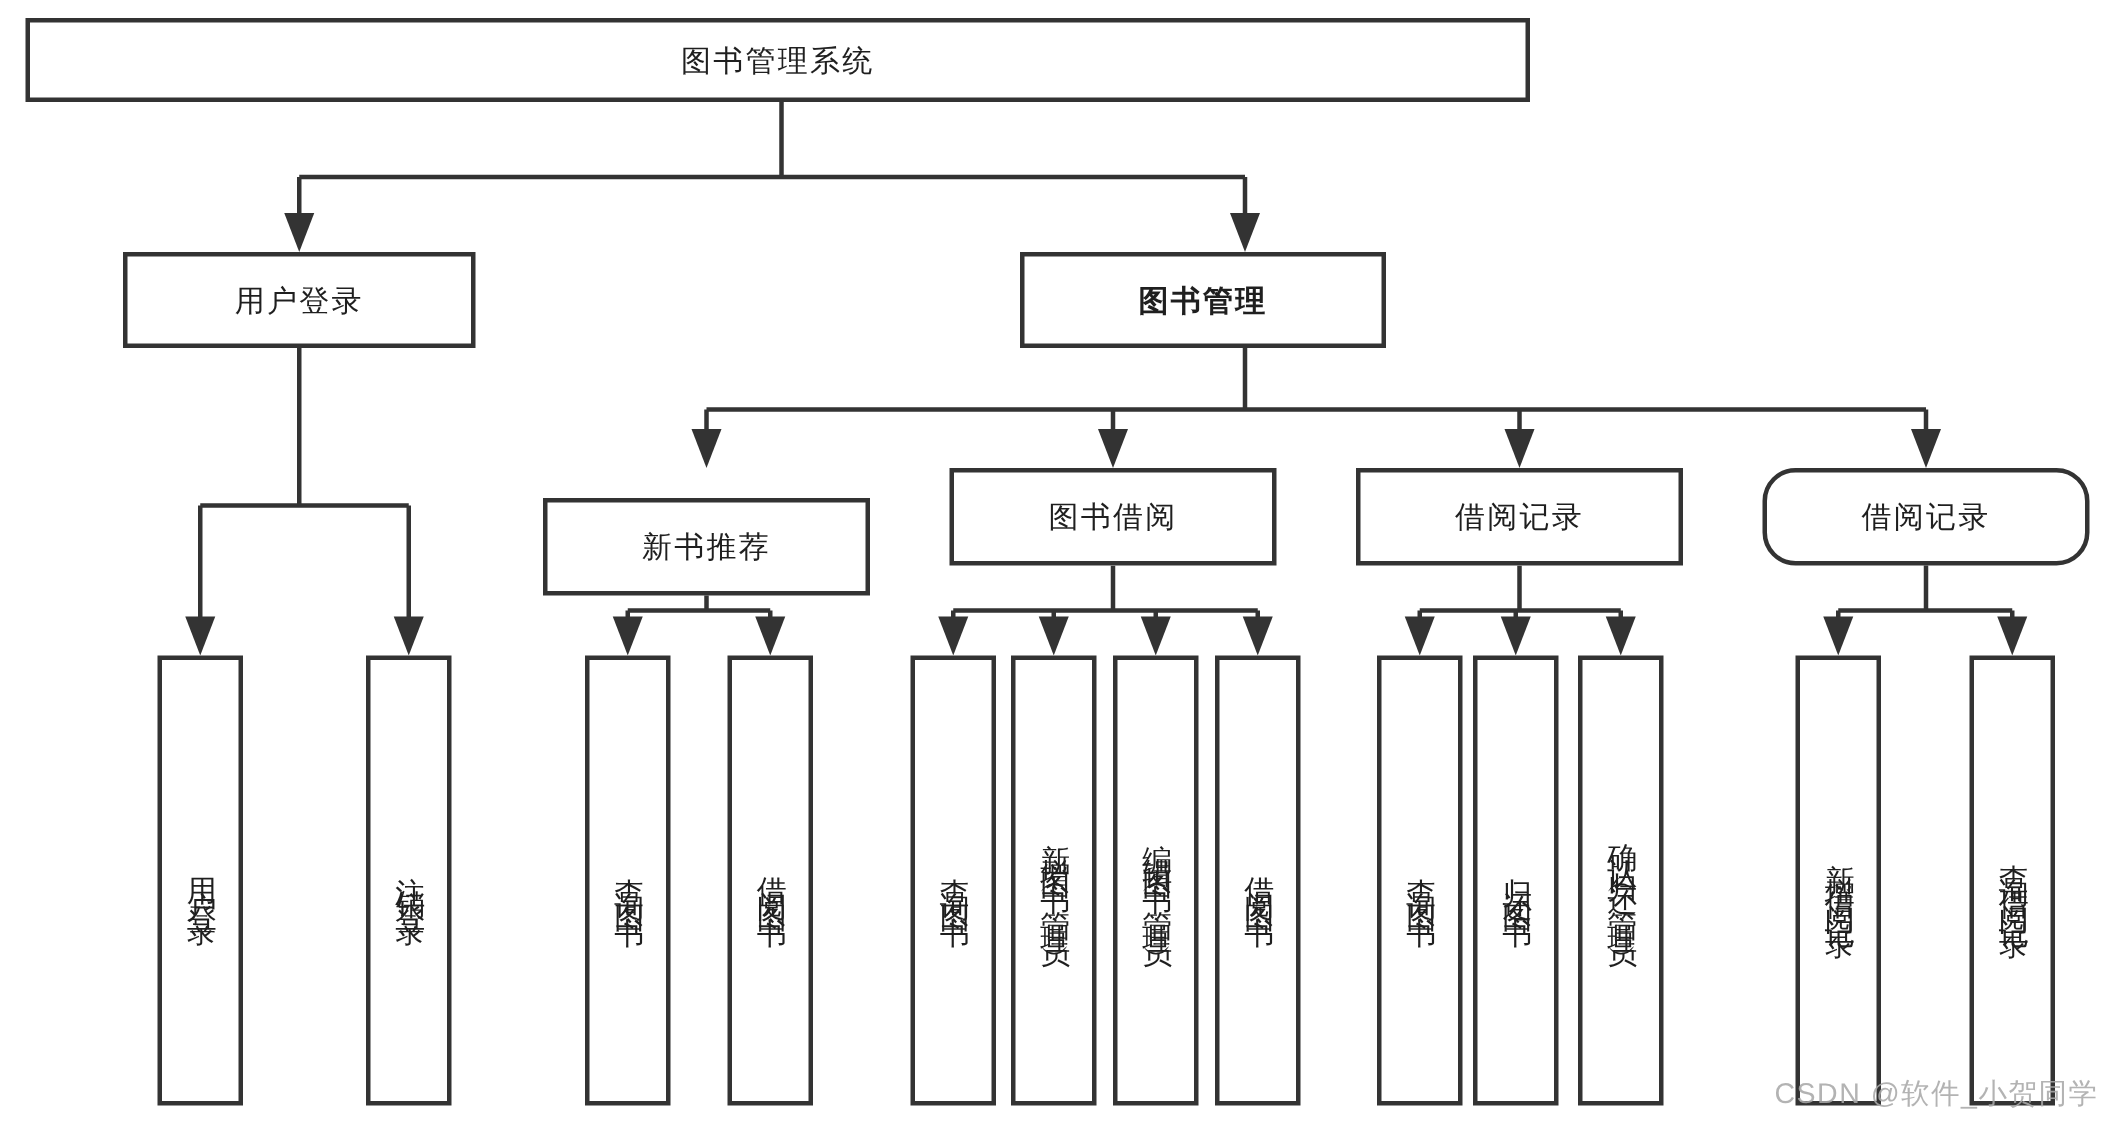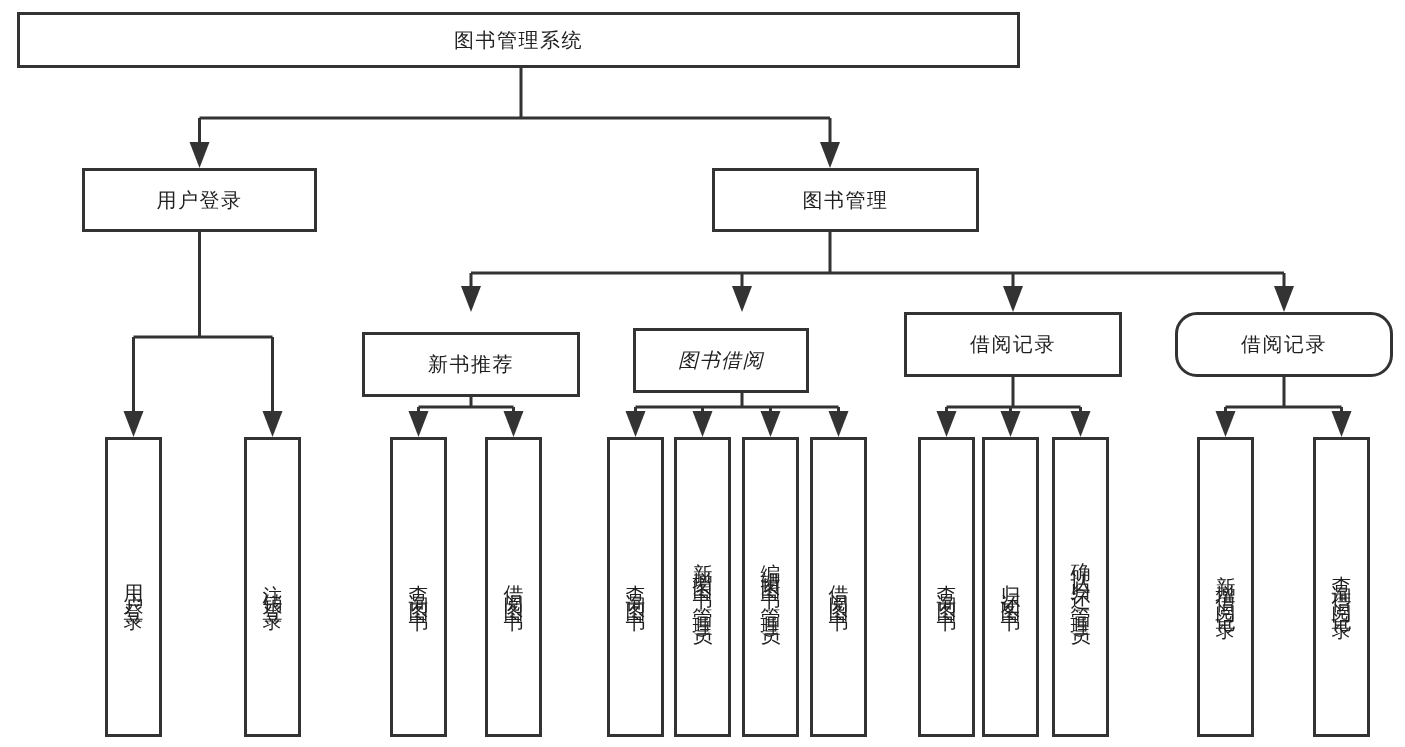--- a/index.html
+++ b/index.html
@@ -70,35 +70,36 @@
       <polygon points="1000.5,411 1020.5,411 1010.5,437"></polygon>
       <polygon points="1070.5,411 1090.5,411 1080.5,437"></polygon>
       <polygon points="1215.5,411 1235.5,411 1225.5,437"></polygon>
       <polygon points="1331.5,411 1351.5,411 1341.5,437"></polygon>
     </g>
   </svg>
 
   <div class="box" style="left:17px; top:12px; width:1003px; height:56px;">图书管理系统</div>
 
   <div class="box" style="left:82px; top:168px; width:235px; height:64px;">用户登录</div>
-  <div class="box" style="left:712px; top:168px; width:267px; height:64px;">图书管理</div>
+  <div class="box" style="left:680px; top:168px; width:244px; height:64px;font-weight:bold;">图书管理</div>
 
   <div class="box" style="left:362px; top:312px; width:218px; height:65px;margin-top:20px;">新书推荐</div>
-  <div class="box" style="left:633px; top:328px; width:176px; height:65px;font-style:italic;">图书借阅</div>
+  <div class="box" style="left:633px; top:312px; width:218px; height:65px;">图书借阅</div>
   <div class="box" style="left:904px; top:312px; width:218px; height:65px;">借阅记录</div>
   <div class="box" style="left:1175px; top:312px; width:218px; height:65px;border-radius:22px;">借阅记录</div>
 
   <div class="box vbox" style="left:105px; top:437px; width:57px; height:300px;">用户登录</div>
   <div class="box vbox" style="left:244px; top:437px; width:57px; height:300px;">注销登录</div>
   <div class="box vbox" style="left:390px; top:437px; width:57px; height:300px;">查询图书</div>
   <div class="box vbox" style="left:485px; top:437px; width:57px; height:300px;">借阅图书</div>
   <div class="box vbox" style="left:607px; top:437px; width:57px; height:300px;">查询图书</div>
   <div class="box vbox" style="left:674px; top:437px; width:57px; height:300px;">新增图书（管理员）</div>
   <div class="box vbox" style="left:742px; top:437px; width:57px; height:300px;">编辑图书（管理员）</div>
   <div class="box vbox" style="left:810px; top:437px; width:57px; height:300px;">借阅图书</div>
   <div class="box vbox" style="left:918px; top:437px; width:57px; height:300px;">查询图书</div>
   <div class="box vbox" style="left:982px; top:437px; width:57px; height:300px;">归还图书</div>
   <div class="box vbox" style="left:1052px; top:437px; width:57px; height:300px;">确认归还（管理员）</div>
   <div class="box vbox" style="left:1197px; top:437px; width:57px; height:300px;">新增借阅记录</div>
   <div class="box vbox" style="left:1313px; top:437px; width:57px; height:300px;">查询借阅记录</div>
 
+  <div class="watermark">CSDN @软件_小贺同学</div>
 
 </div>
 
 </body></html>

